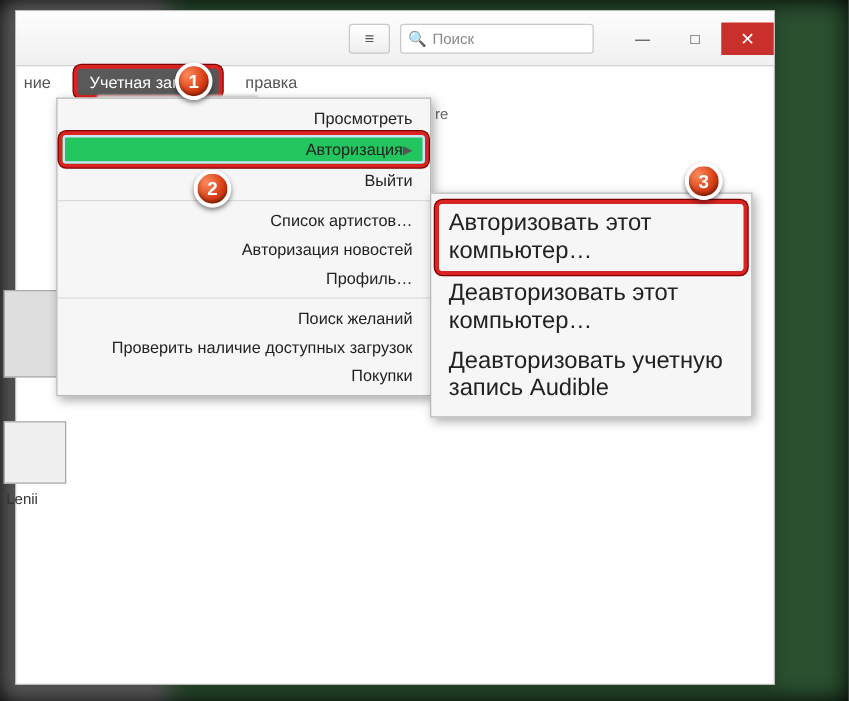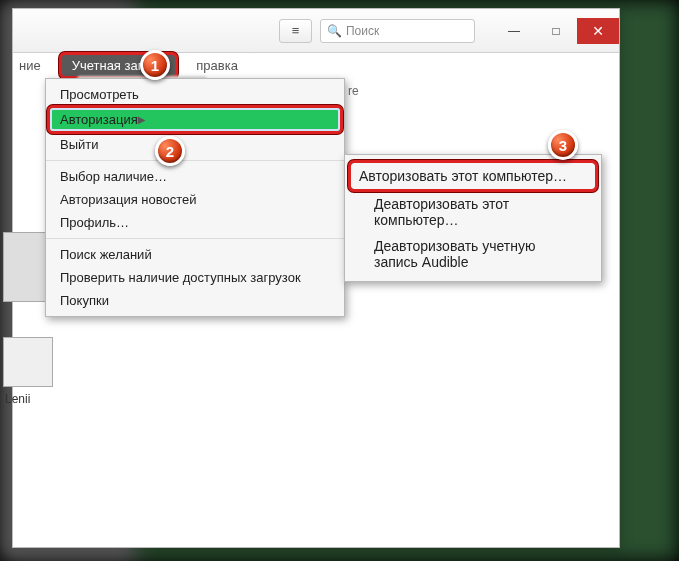--- a/index.html
+++ b/index.html
@@ -22,27 +22,27 @@
   .content { position:relative; padding:10px 14px; font-size:12px; color:#333; }
   .thumb { position:absolute; left:-10px; top:155px; width:50px; height:70px; background:#dedede; border:1px solid #aaa; }
   .thumb2{ position:absolute; left:-10px; top:260px; width:50px; height:50px; background:#efefef; border:1px solid #aaa; }
   .cap { position:absolute; left:-8px; top:315px; font-size:12px; }
   .blurline { position:absolute; left:64px; top:-1px; width:130px; height:11px; background:#ddd; border-radius:3px; filter:blur(1px);}
   .blurline.b2 { top:17px; width:170px; }
   .re { position:absolute; left:335px; top:7px; font-size:12px; color:#696969;}
 
   
   .menu { position:absolute; left:45px; top:78px; width:300px; background:#f6f6f6; border:1px solid #b8b8b8; box-shadow:2px 3px 8px rgba(0,0,0,.35); padding:4px 0; font-size:13px; }
-  .mi { padding:4px 14px; color:#222; display:flex; justify-content:flex-start; align-items:center;}
+  .mi { padding:4px 14px; color:#222; display:flex; justify-content:flex-end; align-items:center;}
   .mi.sep { border-top:1px solid #dcdcdc; margin-top:4px; padding-top:8px;}
   .mi.hl { background:#22c55e; box-shadow: inset 0 0 0 2px #cfe3f8, 0 0 0 3px #d22, 0 0 0 4px #7a0000; border-radius:3px; margin:2px 4px; padding:4px 10px;}
   .arrow { font-size:10px; color:#555; }
 
-  .submenu { position:absolute; left:344px; top:154px; width:258px; background:#f6f6f6; border:1px solid #b8b8b8; box-shadow:2px 3px 8px rgba(0,0,0,.35); padding:6px 0; font-size:14px;}
-  .smi { padding:5px 29px; color:#222; }
+  .submenu { position:absolute; left:344px; top:154px; width:258px; background:#f6f6f6; border:1px solid #b8b8b8; box-shadow:2px 3px 8px rgba(0,0,0,.35); padding:6px 0; font-size:19px;}
+  .smi { padding:5px 14px; color:#222; }
   .smi.ring { box-shadow: 0 0 0 3px #d22, 0 0 0 4px #7a0000; border-radius:3px; margin:2px 6px; padding:5px 8px;}
 
   
   .badge { position:absolute; width:30px; height:30px; border-radius:50%; background:radial-gradient(circle at 30% 28%, #ff8a5c, #d63a12 60%, #8f1e02); color:#fff; font-weight:bold; font-size:15px; display:flex; align-items:center; justify-content:center; border:3px solid #fff; box-shadow:0 2px 4px rgba(0,0,0,.5), inset 0 -2px 3px rgba(0,0,0,.35); }
   .badge.b1 { left:140px; top:50px; }
   .badge.b2 { left:155px; top:136px; }
   .badge.b3 { left:548px; top:130px; }
 </style>
 </head>
 <body>
@@ -95,21 +95,21 @@
       <span>Просмотреть</span>
     </div>
   <div class="mi hl">
     <span>Авторизация</span>
     <span class="arrow">▶</span>
   </div>
   <div class="mi">
       <span>Выйти</span>
     </div>
   <div class="mi sep">
-      <span>Выбор наличие…</span>
+      <span>Список артистов…</span>
     </div>
   <div class="mi">
       <span>Авторизация новостей</span>
     </div>
   <div class="mi">
       <span>Профиль…</span>
     </div>
   <div class="mi sep">
       <span>Поиск желаний</span>
     </div>

